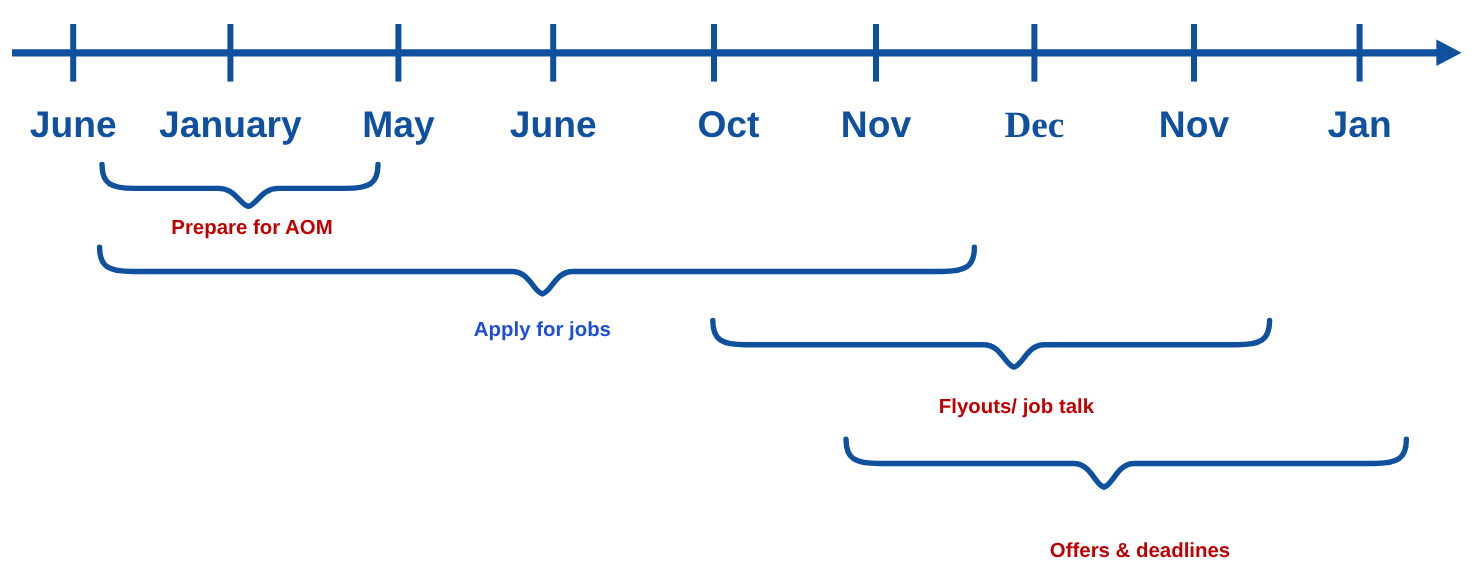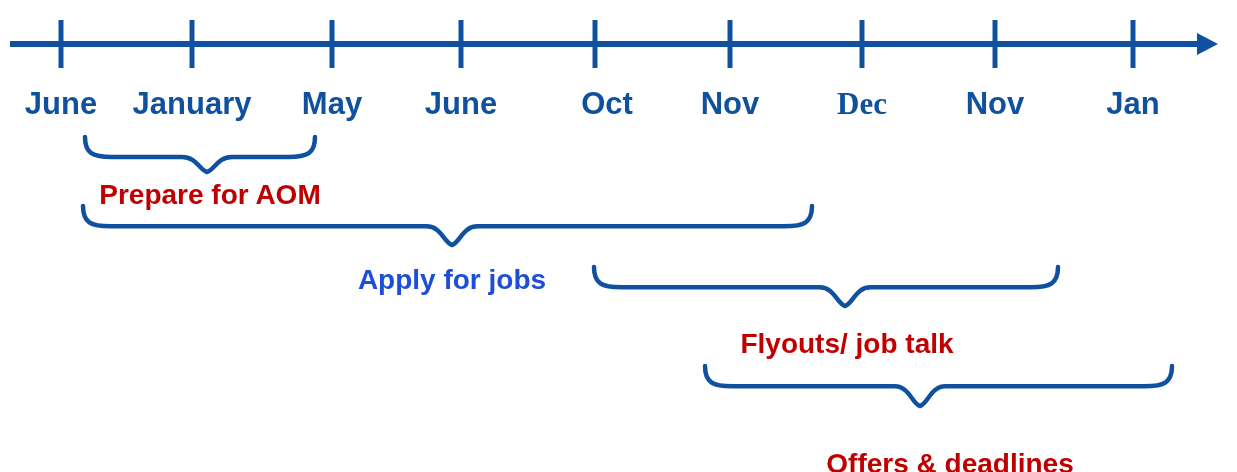--- a/index.html
+++ b/index.html
@@ -40,21 +40,21 @@
     font-size: 31px;
     line-height: 1;
     white-space: nowrap;
     color: #10519f;
   }
   .phase-label {
     position: absolute;
     transform: translateX(-50%);
     font-family: "Liberation Sans", sans-serif;
     font-weight: bold;
-    font-size: 28px;
+    font-size: 17px;
     line-height: 1;
     white-space: nowrap;
     color: #c00000;
   }
 </style>
 </head>
 <body>
 
 <div id="timeline-figure">
 

